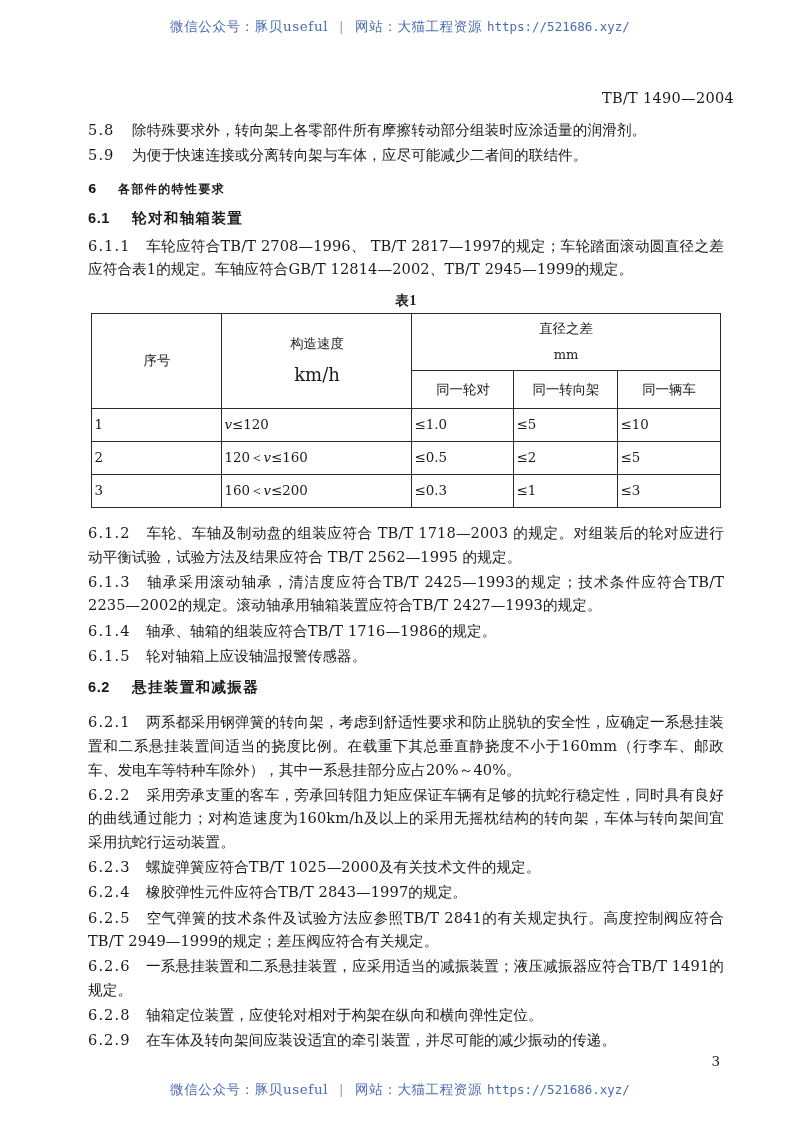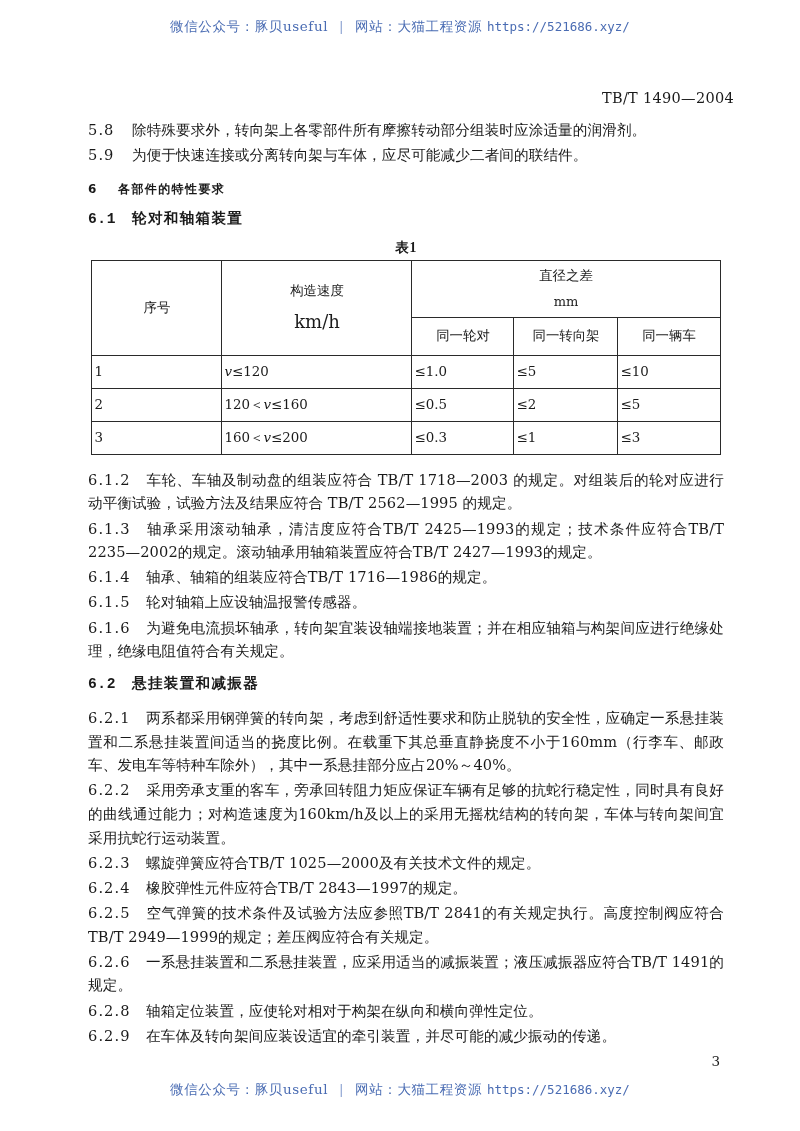--- a/index.html
+++ b/index.html
@@ -100,21 +100,21 @@
     margin: 11px 0 6px 0;
     font-size: 14.6px;
     font-weight: bold;
     font-family: "DejaVu Sans", "Liberation Sans", sans-serif;
     letter-spacing: 1.3px;
   }
   h3.subsection .num {
     display: inline-block;
     min-width: 44px;
     letter-spacing: 0.6px;
-    font-family: Liberation Mono, monospace;
+    font-family: Liberation Sans, sans-serif;
   }
 
   .gap-sm { height: 7px; }
   .gap-md { height: 13px; }
 
   
   .table-caption {
     text-align: center;
     font-size: 13.6px;
     font-weight: bold;
@@ -194,20 +194,23 @@
     </p>
 
     <h2 class="section">
       <span class="num">6</span><span>各部件的特性要求</span>
     </h2>
 
     <h3 class="subsection">
       <span class="num">6.1</span><span>轮对和轴箱装置</span>
     </h3>
 
+    <p class="clause">
+      <span class="num num-wide">6.1.1</span><span>车轮应符合TB/T 2708—1996、 TB/T 2817—1997的规定；车轮踏面滚动圆直径之差应符合表1的规定。车轴应符合GB/T 12814—2002、TB/T 2945—1999的规定。</span>
+    </p>
 
     <div class="table-caption">表1</div>
 
     <table class="spec">
       <colgroup>
         <col class="col-no">
           <col class="col-speed">
           <col class="col-a">
           <col class="col-b">
           <col class="col-c">
@@ -266,23 +269,20 @@
     </p>
 
     <p class="clause">
       <span class="num num-wide">6.1.4</span><span>轴承、轴箱的组装应符合TB/T 1716—1986的规定。</span>
     </p>
 
     <p class="clause">
       <span class="num num-wide">6.1.5</span><span>轮对轴箱上应设轴温报警传感器。</span>
     </p>
 
-    <p class="clause">
-      <span class="num num-wide">6.1.6</span><span>为避免电流损坏轴承，转向架宜装设轴端接地装置；并在相应轴箱与构架间应进行绝缘处理，绝缘电阻值符合有关规定。</span>
-    </p>
 
     <h3 class="subsection">
       <span class="num">6.2</span><span>悬挂装置和减振器</span>
     </h3>
 
     <div class="gap-sm"></div>
 
     <p class="clause">
       <span class="num num-wide">6.2.1</span><span>两系都采用钢弹簧的转向架，考虑到舒适性要求和防止脱轨的安全性，应确定一系悬挂装置和二系悬挂装置间适当的挠度比例。在载重下其总垂直静挠度不小于160mm（行李车、邮政车、发电车等特种车除外），其中一系悬挂部分应占20%～40%。</span>
     </p>

